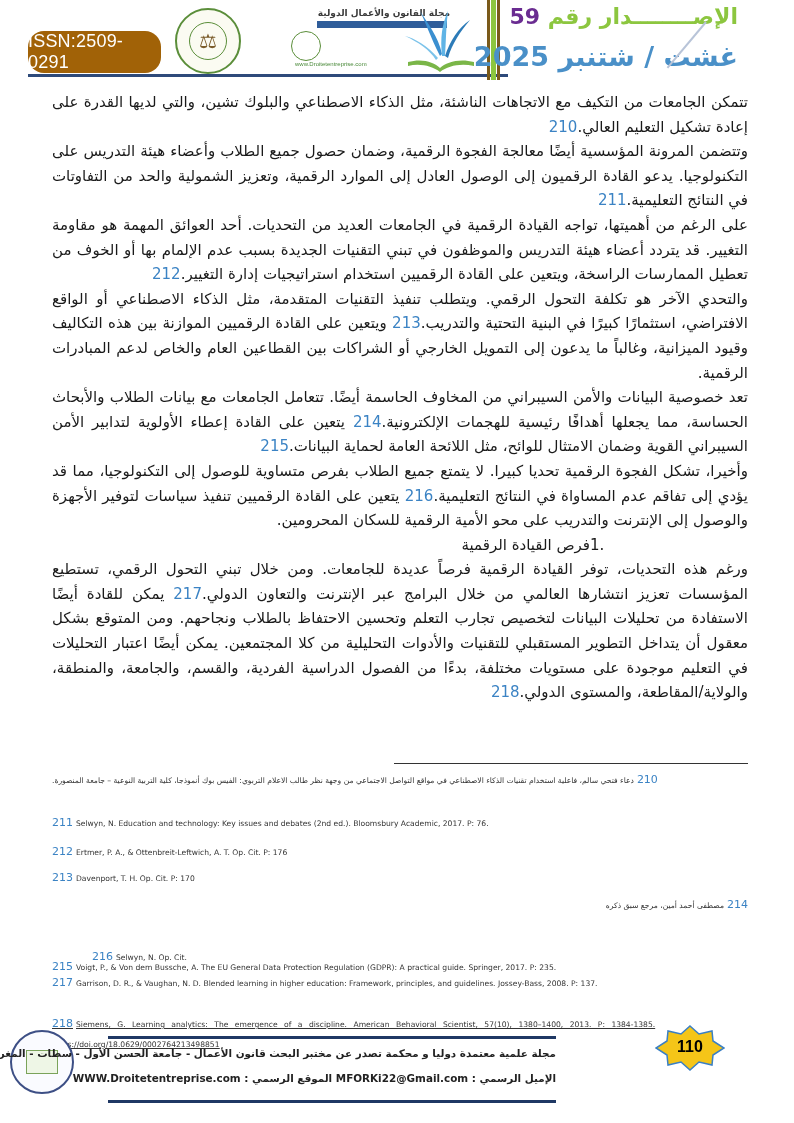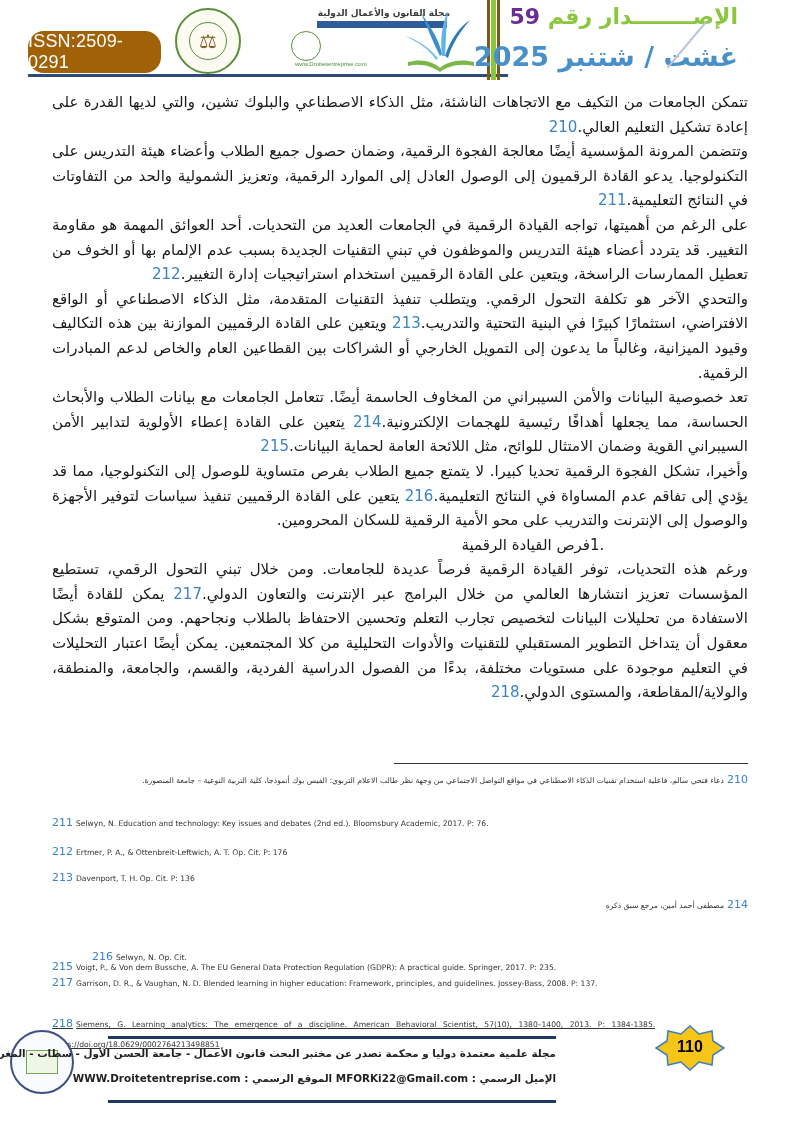--- a/index.html
+++ b/index.html
@@ -42,21 +42,21 @@
   .fn-ref { color: #3b83c4; }
   .section-heading { font-weight: bold; }
   .list-item { display: flex; direction: rtl; padding-right: 108px; }
   .list-num { direction: ltr; width: 50px; text-align: left; }
 
   
   .fn-rule { position: absolute; left: 394px; top: 763px; width: 354px; height: 1px; background: #333; }
   .footnotes { position: absolute; left: 52px; top: 770px; width: 696px; font-size: 7.6px; color: #333; }
   .fn { position: absolute; left: 0; width: 696px; white-space: nowrap; line-height: 14px; }
   .fn .n { color: #3b83c4; font-size: 11px; margin-right: 3px; }
-  .fn.rtl { direction: rtl; text-align: right; white-space: normal; line-height: 20px; }
+  .fn.rtl { direction: rtl; text-align: left; white-space: normal; line-height: 20px; }
   .fn.rtl .n { margin-left: 3px; margin-right: 0; }
   .fn.just { white-space: normal; text-align: justify; word-spacing: 4px; line-height: 20px; }
   .fn .url { text-decoration: underline; word-spacing: 0; }
 
   
   .footer-rule { position: absolute; height: 3px; background: #1f3864; }
   .fr-top { left: 108px; top: 1036px; width: 448px; }
   .fr-bot { left: 108px; top: 1100px; width: 448px; }
   .footer-line1 { position: absolute; left: 108px; top: 1047px; width: 448px; direction: rtl; text-align: right;
                   font-size: 10.4px; font-weight: bold; color: #222; white-space: nowrap; }
@@ -126,21 +126,21 @@
   <div class="fn rtl" style="top:0px;">
     <span class="n">210</span><span>دعاء فتحي سالم، فاعلية استخدام تقنيات الذكاء الاصطناعي في مواقع التواصل الاجتماعي من وجهة نظر طالب الاعلام التربوي: الفيس بوك أنموذجا، كلية التربية النوعية – جامعة المنصورة.</span>
   </div>
   <div class="fn" style="top:46px;">
     <span class="n">211</span><span>Selwyn, N. Education and technology: Key issues and debates (2nd ed.). Bloomsbury Academic, 2017. P: 76.</span>
   </div>
   <div class="fn" style="top:75px;">
     <span class="n">212</span><span>Ertmer, P. A., &amp; Ottenbreit-Leftwich, A. T. Op. Cit. P: 176</span>
   </div>
   <div class="fn" style="top:101px;">
-    <span class="n">213</span><span>Davenport, T. H. Op. Cit. P: 136</span>
+    <span class="n">213</span><span>Davenport, T. H. Op. Cit. P: 170</span>
   </div>
   <div class="fn rtl" style="top:125px; text-align:right;">
     <span class="n">214</span><span>مصطفى أحمد أمين، مرجع سبق ذكره</span>
   </div>
   <div class="fn" style="top:153px;margin-top:37px;">
     <span class="n">215</span><span>Voigt, P., &amp; Von dem Bussche, A. The EU General Data Protection Regulation (GDPR): A practical guide. Springer, 2017. P: 235.</span>
   </div>
   <div class="fn" style="top:180px;margin-left:40px;">
     <span class="n">216</span><span>Selwyn, N. Op. Cit.</span>
   </div>

